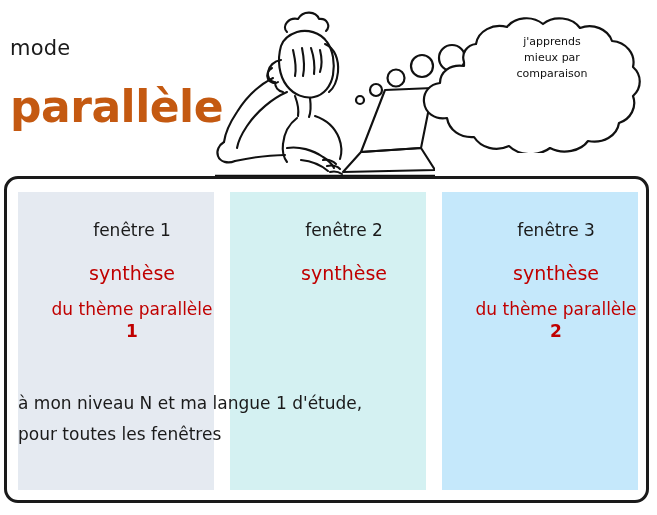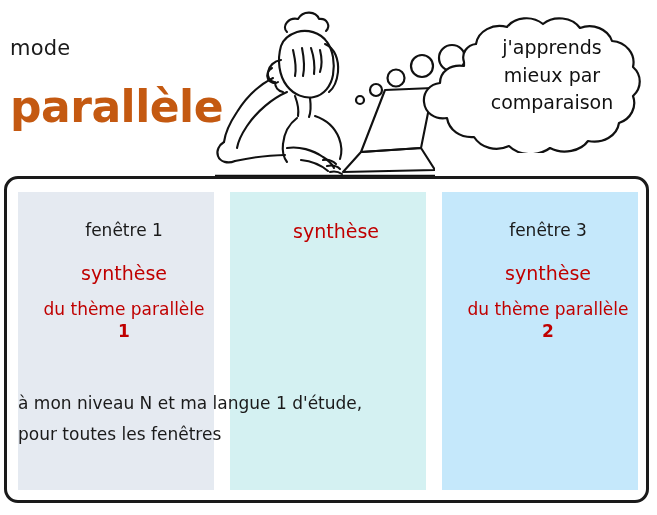--- a/index.html
+++ b/index.html
@@ -59,21 +59,21 @@
     width: 300px;
     height: 145px;
   }
   #thought-bubble svg { display:block; }
   #bubble-text {
     position: absolute;
     left: 128px;
     top: 26px;
     width: 144px;
     text-align: center;
-    font-size: 19px;
+    font-size: 11px;
     color: #111111;
     line-height: 1.45;
   }
 
   
   #frame {
     position: absolute;
     left: 4px;
     top: 176px;
     width: 645px;
@@ -93,21 +93,21 @@
     display: flex;
     gap: 16px;
   }
   .column {
     width: 196px;
     height: 298px;
     position: relative;
   }
   .col-inner {
     position: absolute;
-    left: 8px; top: 0;
+    left: 16px; top: 0;
     width: 196px;
     padding-top: 28px;
     text-align: center;
   }
   .win-label {
     font-size: 17px;
     color: #1a1a1a;
     margin-bottom: 22px;
   }
   .synth {
@@ -235,20 +235,21 @@
       <div class="synth">synthèse</div>
       <div class="theme">
         <span>du thème parallèle</span><br>
         <span class="num">1</span>
       </div>
     </div>
   </div>
 
   <div class="column" style="background: rgb(212, 241, 242);">
     <div class="col-inner">
+      <div class="win-label">fenêtre 2</div>
       <div class="synth">synthèse</div>
     </div>
   </div>
 
   <div class="column" style="background: rgb(197, 232, 251);">
     <div class="col-inner">
       <div class="win-label">fenêtre 3</div>
       <div class="synth">synthèse</div>
       <div class="theme">
         <span>du thème parallèle</span><br>

